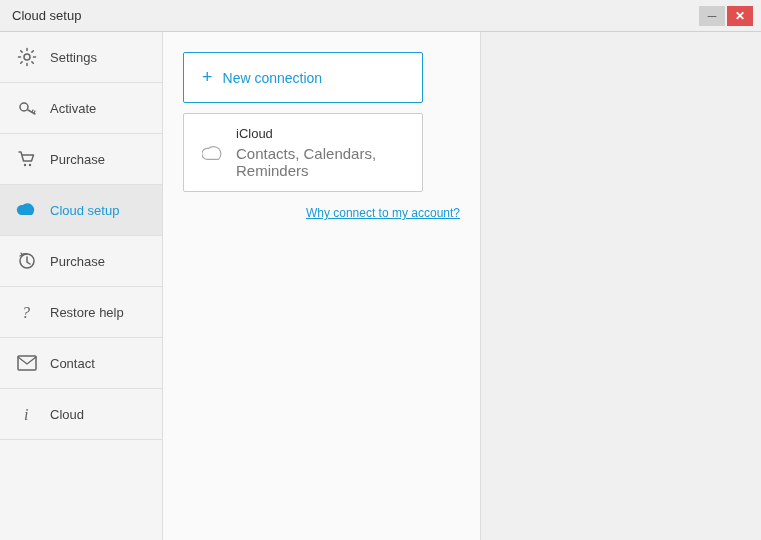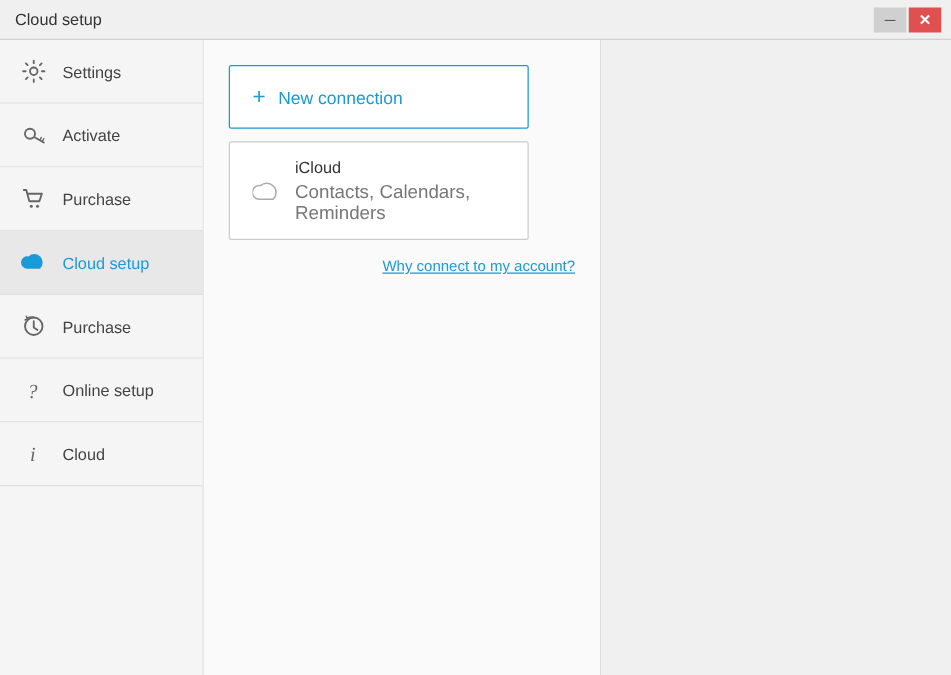--- a/index.html
+++ b/index.html
@@ -250,23 +250,32 @@
       </span>
       <span class="sidebar-label">Purchase</span>
     </div>
 
     <div class="sidebar-item">
       <span class="sidebar-icon">
         <svg width="20" height="20" viewBox="0 0 20 20" fill="none">
           <text x="5" y="16" font-size="16" fill="#666" font-family="serif" font-style="italic">?</text>
         </svg>
       </span>
-      <span class="sidebar-label">Online setup</span>
-    </div>
-
+      <span class="sidebar-label">Restore help</span>
+    </div>
+
+    <div class="sidebar-item">
+      <span class="sidebar-icon">
+        <svg width="20" height="16" viewBox="0 0 20 16" fill="none">
+          <rect x="1" y="1" width="18" height="14" rx="1" stroke="#666" stroke-width="1.5" fill="none"></rect>
+          <path d="M1 2l9 7 9-7" stroke="#666" stroke-width="1.3" stroke-linecap="round"></path>
+        </svg>
+      </span>
+      <span class="sidebar-label">Contact</span>
+    </div>
 
     <div class="sidebar-item">
       <span class="sidebar-icon">
         <svg width="20" height="20" viewBox="0 0 20 20" fill="none">
           <text x="7" y="16" font-size="16" fill="#666" font-family="serif" font-style="italic">i</text>
         </svg>
       </span>
       <span class="sidebar-label">Cloud</span>
     </div>
 

